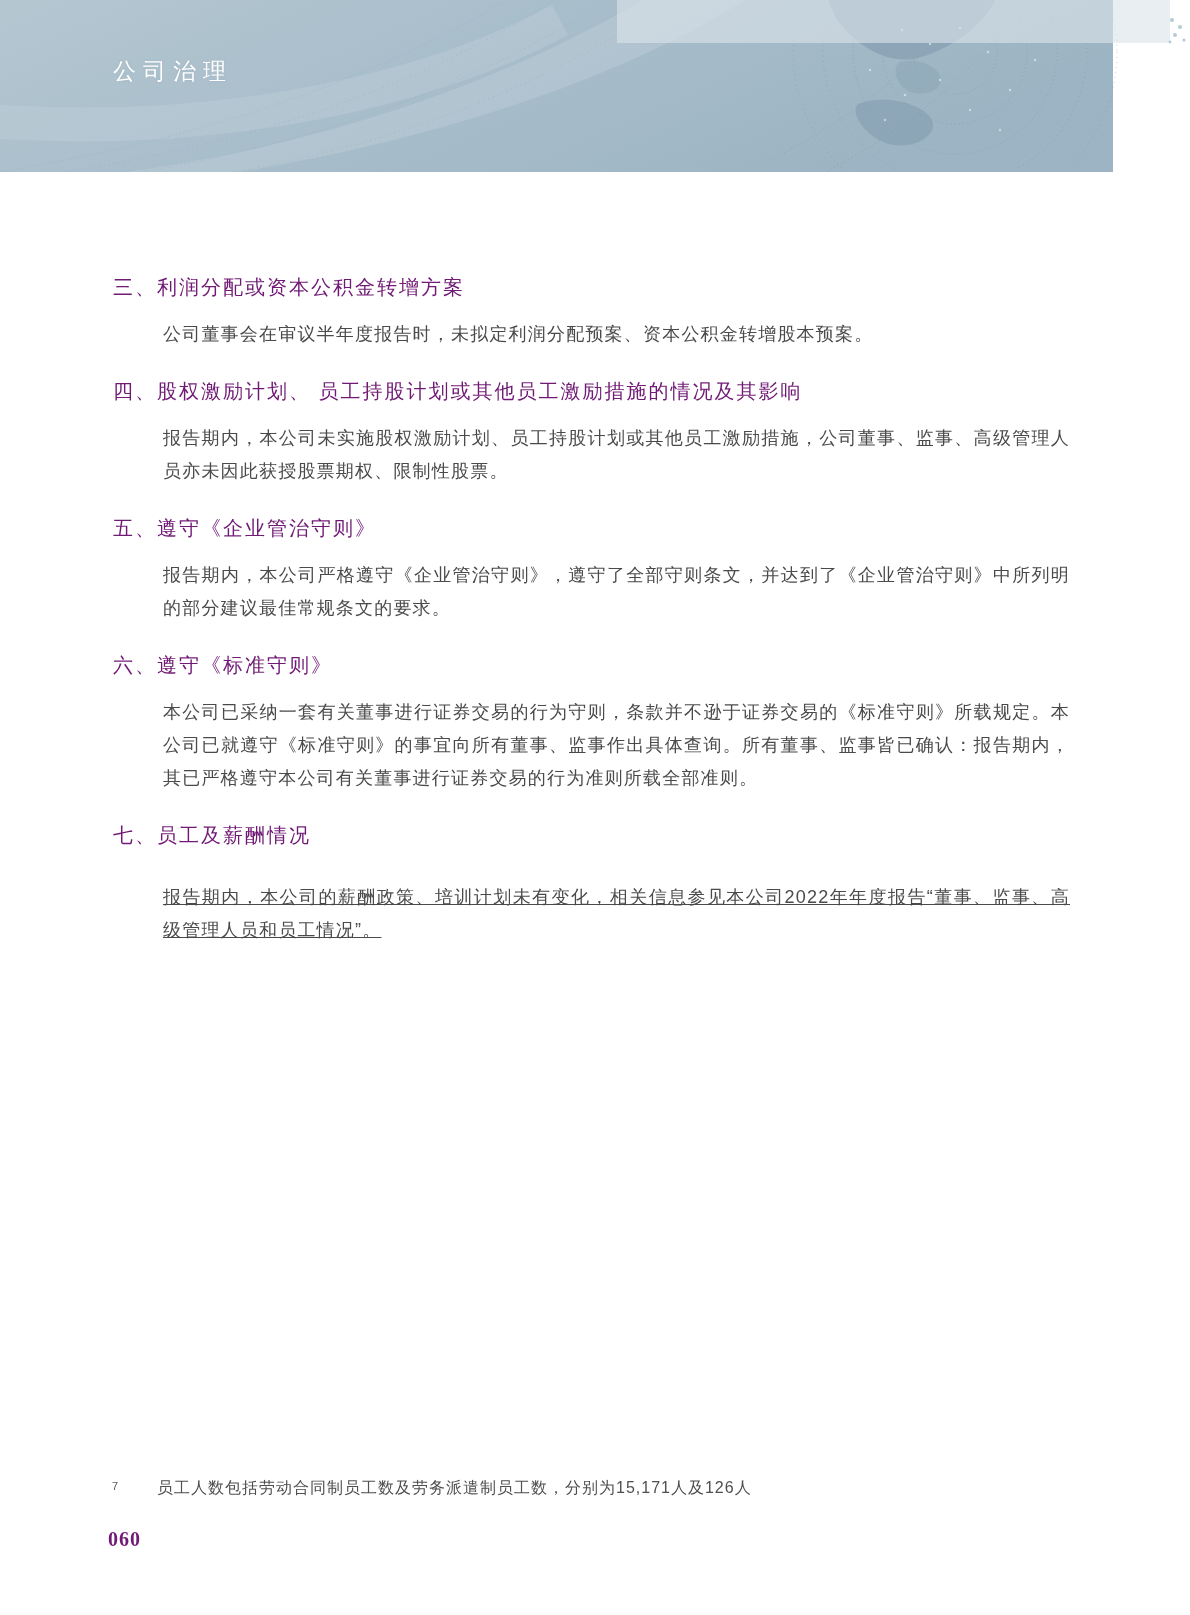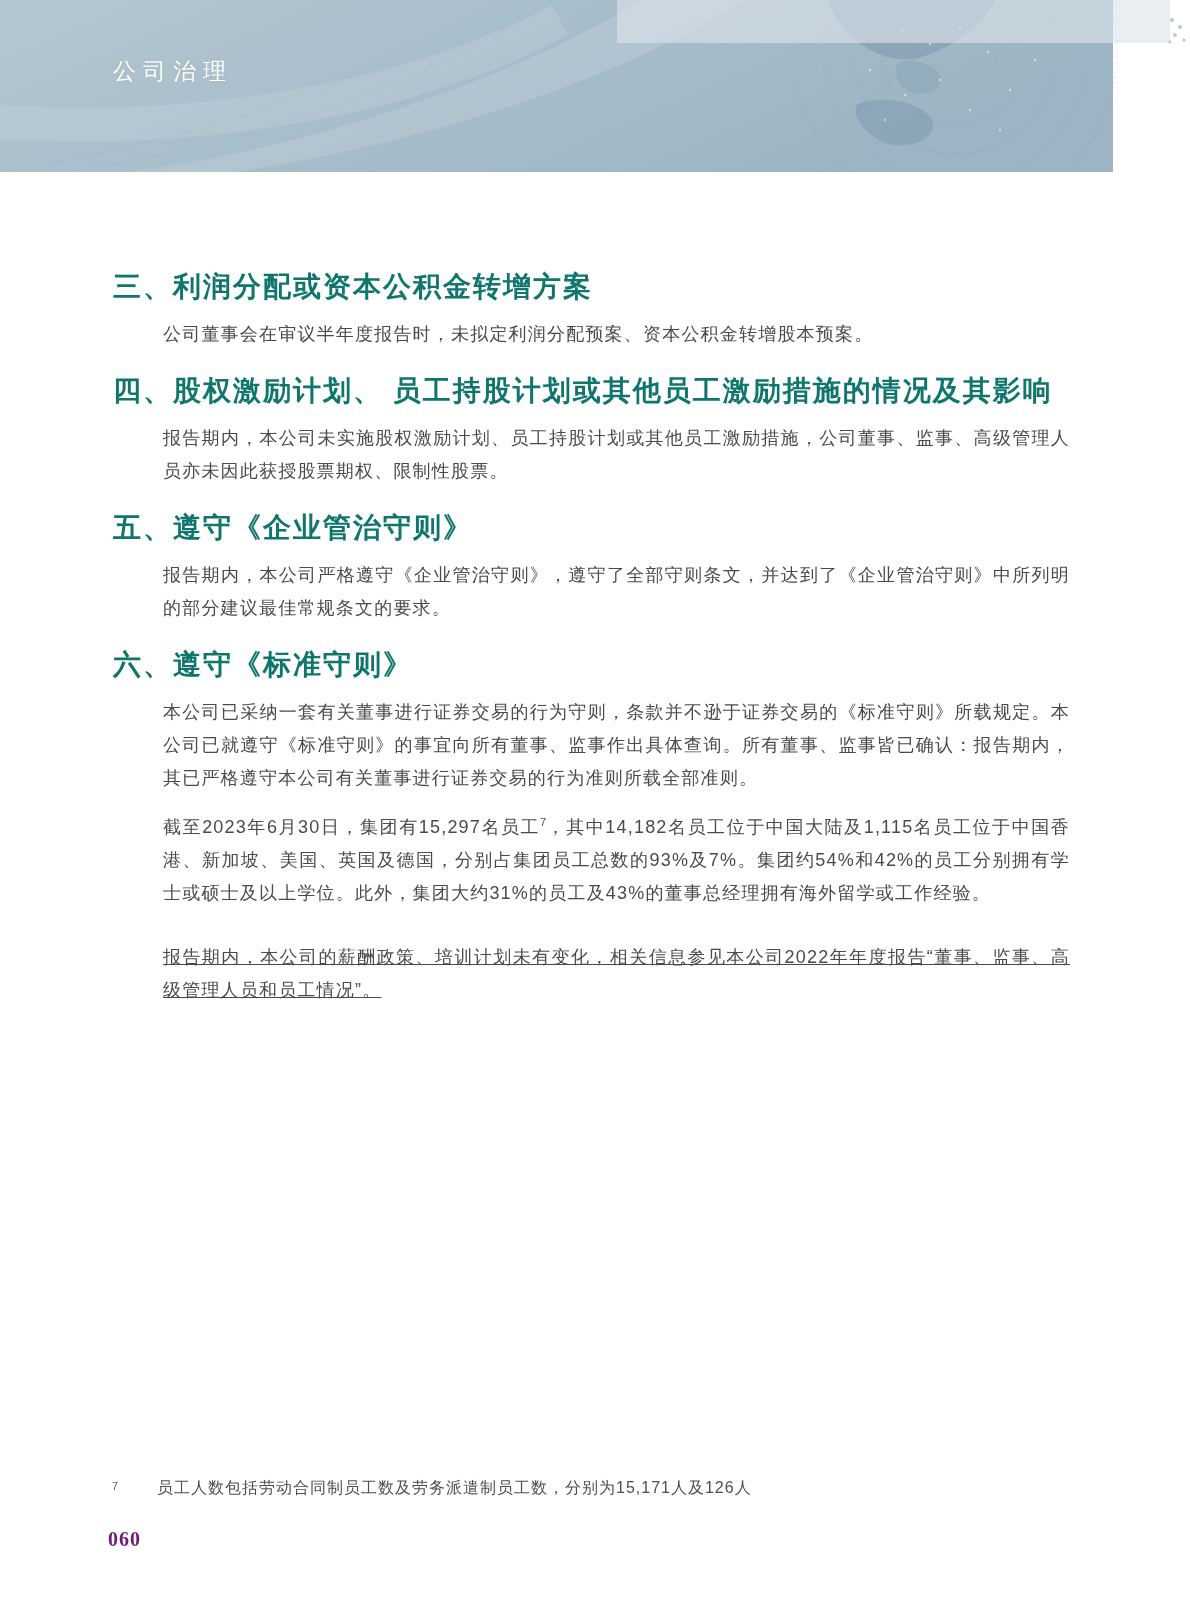--- a/index.html
+++ b/index.html
@@ -17,21 +17,21 @@
     color:#ffffff; font-family:Liberation Sans, sans-serif;
     font-size:23px; font-weight:500; letter-spacing:7px;
     text-shadow:0 0 2px rgba(120,145,160,.35);
   }
 
   
   .content { position:absolute; top:172px; left:0; width:1190px; }
   .content section { display:block; }
   .content h2 {
     margin:25px 0 0; padding:0 112px 0 113px;
-    color:#0f766e; font-size:28px; font-weight:700;
+    color:#701a75; font-size:20px; font-weight:400;
     letter-spacing:2px; line-height:30px;
   }
   .content section.first h2 { margin-top:100px; }
   .content p {
     margin:16px 8px 0; padding:0 112px 0 155px;
     color:#4a4a4a; font-size:18px; font-weight:400;
     letter-spacing:1.2px; line-height:33px;
     text-align:justify; text-justify:inter-character;
   }
   .content p.para-gap { margin-top:31px;text-decoration:underline; }
@@ -146,21 +146,21 @@
       <h2>五、遵守《企业管治守则》</h2>
       <p>报告期内，本公司严格遵守《企业管治守则》，遵守了全部守则条文，并达到了《企业管治守则》中所列明的部分建议最佳常规条文的要求。</p>
     </section>
 
     <section>
       <h2>六、遵守《标准守则》</h2>
       <p>本公司已采纳一套有关董事进行证券交易的行为守则，条款并不逊于证券交易的《标准守则》所载规定。本公司已就遵守《标准守则》的事宜向所有董事、监事作出具体查询。所有董事、监事皆已确认：报告期内，其已严格遵守本公司有关董事进行证券交易的行为准则所载全部准则。</p>
     </section>
 
     <section>
-      <p><span>截至2023年6月30日，集团有15,297名员工</span><sup class="fn-ref">7</sup><span>，其中14,182名员工位于中国大陆及1,115名员工位于中国香港、新加坡、美国、英国及德国，分别占集团员工总数的93%及7%。集团约54%和42%的员工分别拥有学士或硕士及以上学位。此外，集团大约31%的员工及43%的董事总经理拥有海外留学或工作经验。</span></p>
+      <h2>七、员工及薪酬情况</h2>
       <p class="para-gap">报告期内，本公司的薪酬政策、培训计划未有变化，相关信息参见本公司2022年年度报告“董事、监事、高级管理人员和员工情况”。</p>
     </section>
 
   </main>
 
   <div class="footnote">
     <span class="fn-marker">7</span>
     <span class="fn-text">员工人数包括劳动合同制员工数及劳务派遣制员工数，分别为15,171人及126人</span>
   </div>
 

